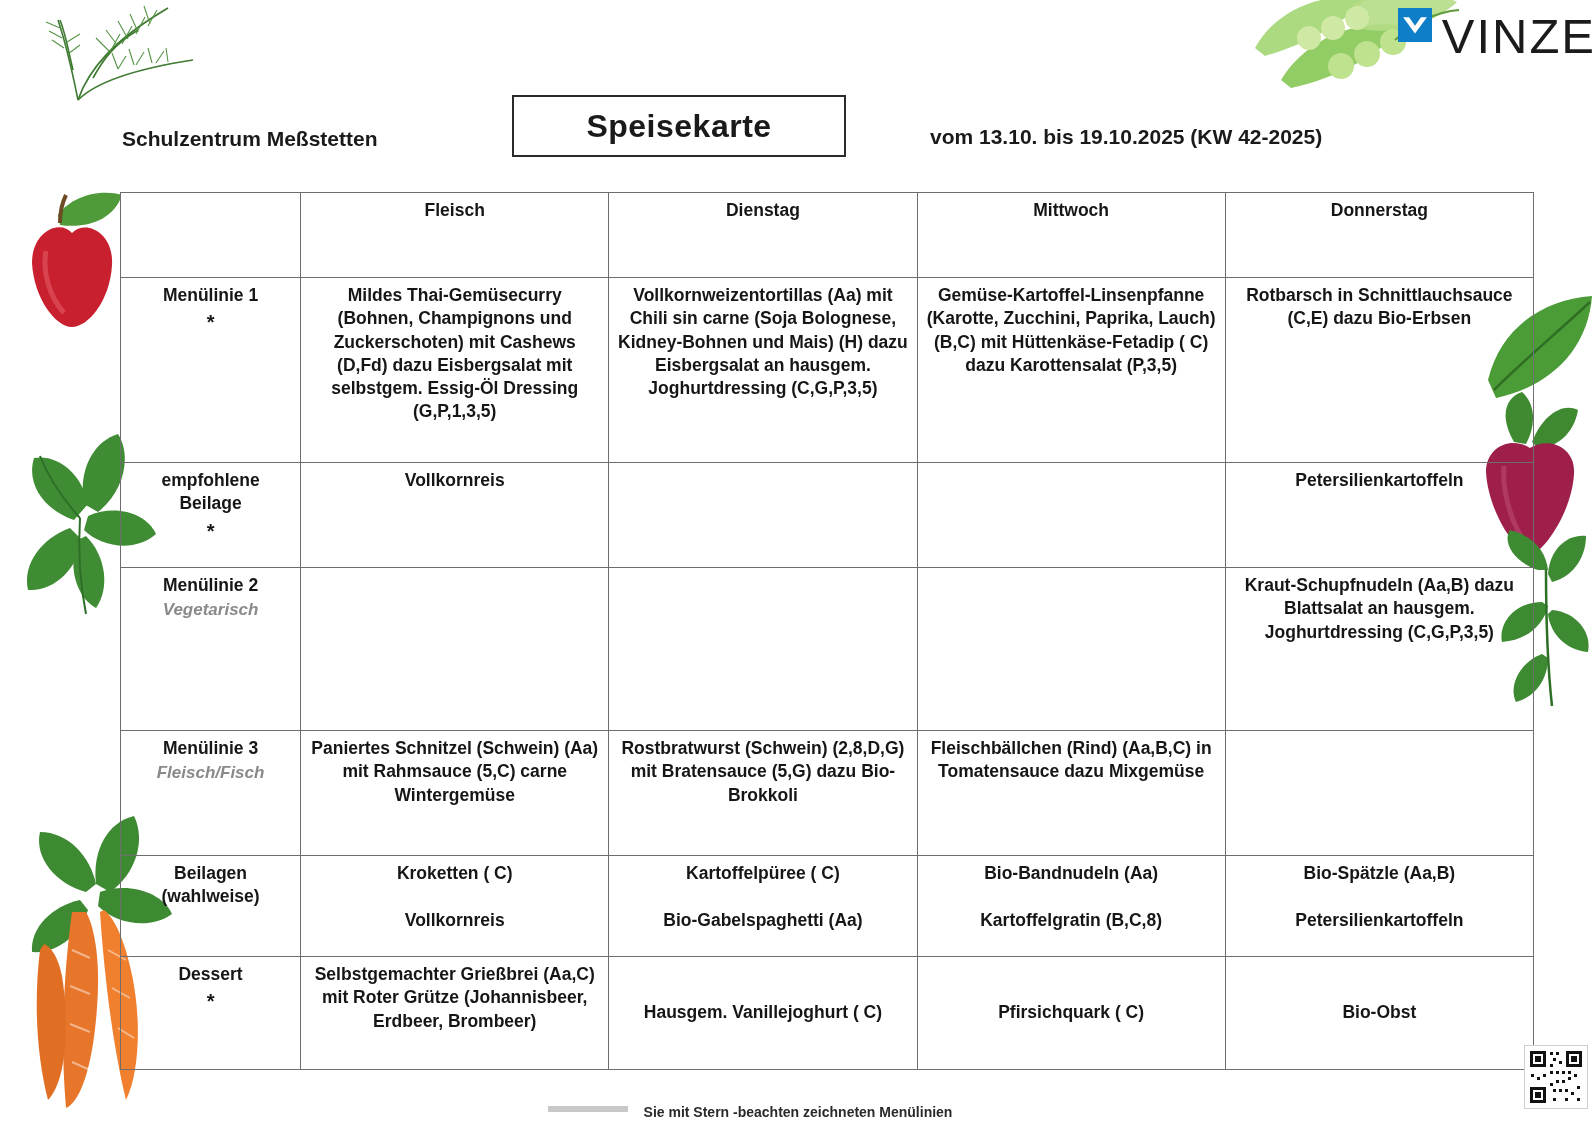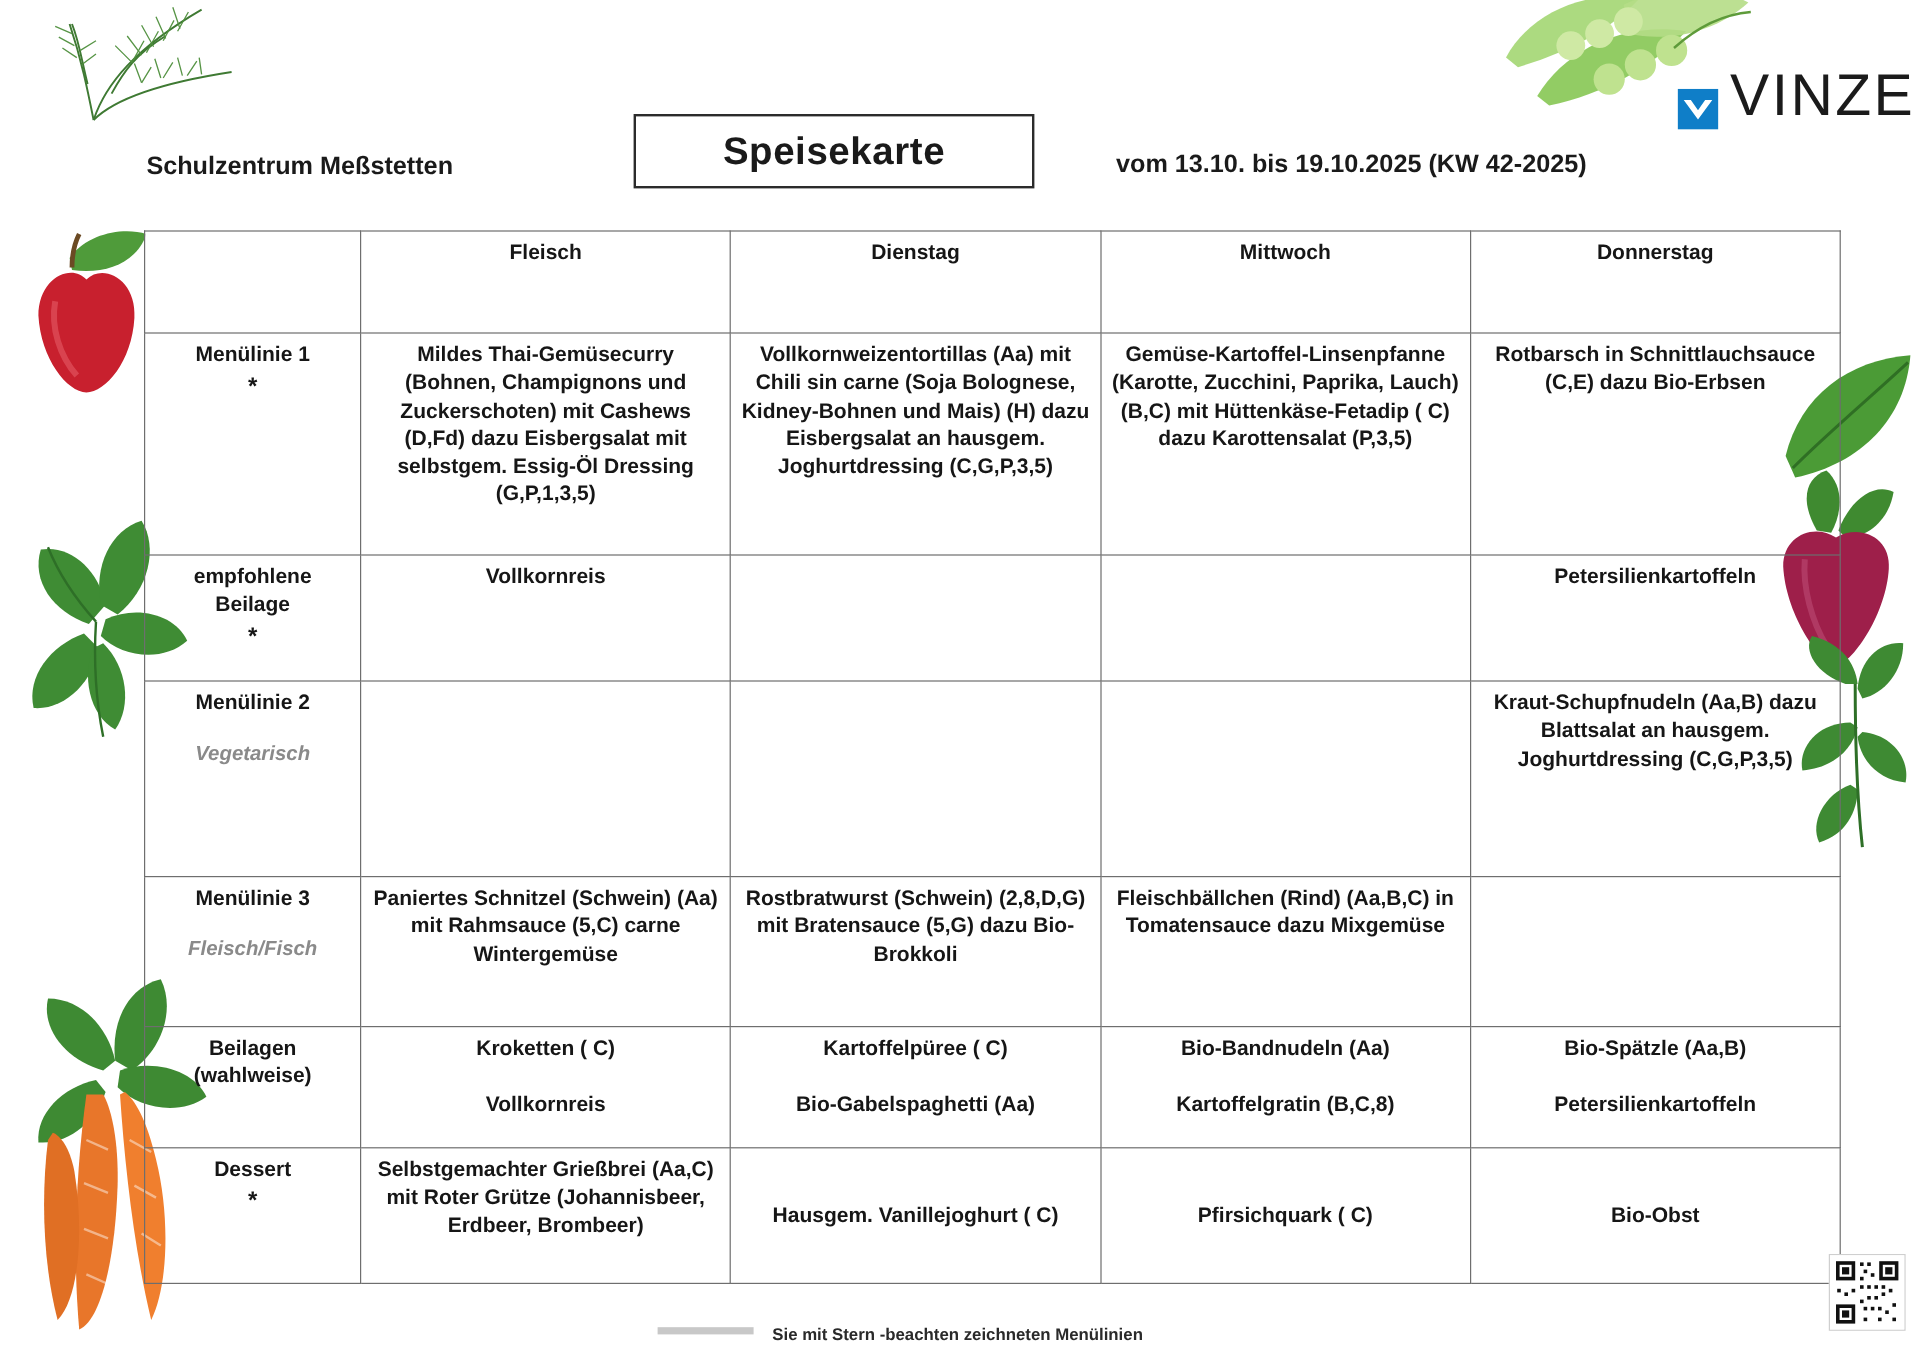--- a/index.html
+++ b/index.html
@@ -35,23 +35,22 @@
   .leafr { left: 1480px; top: 290px; width: 120px; height: 120px; }
   
   .herbr { left: 1490px; top: 530px; width: 110px; height: 180px; }
 
   
   .logo-wrap {
     position: absolute;
     right: 0px;
     top: 8px;
     display: flex;
-    align-items: flex-end;
+    align-items: flex-start;
     gap: 10px;
-    margin-top: 44px;
   }
   .logo-mark {
     width: 34px; height: 34px;
   }
   .logo-text {
     font-size: 49px;
     letter-spacing: 2px;
     color: #1b1b1b;
     font-family: "Liberation Sans", sans-serif;
     font-weight: 400;
@@ -65,21 +64,21 @@
     height: 70px;
   }
   .school-name {
     position: absolute;
     left: 122px; top: 32px;
     font-size: 21px;
     font-weight: bold;
   }
   .title-box {
     position: absolute;
-    left: 528px; top: 0px;
+    left: 512px; top: 0px;
     width: 330px; height: 58px;
     border: 2px solid #2b2b2b;
     display: flex; align-items: center; justify-content: center;
   }
   .title-box span {
     font-size: 32px;
     font-weight: bold;
     letter-spacing: .5px;
   }
   .date-range {
@@ -121,21 +120,21 @@
     vertical-align: middle;
     font-size: 20px;
     line-height: 1.35;
   }
   td.rowhead .sub {
     display: block;
     font-style: italic;
     font-size: 17px;
     color: #8a8a8a;
     font-weight: bold;
-    margin-top: 20px;
+    margin-top: 2px;
   }
   td.rowhead .star {
     display: block;
     font-size: 20px;
     margin-top: 2px;
   }
   td.cell { vertical-align: top; }
   td.cell.mid { vertical-align: middle; }
 
   tr.r-menu1 td { height: 172px; }

